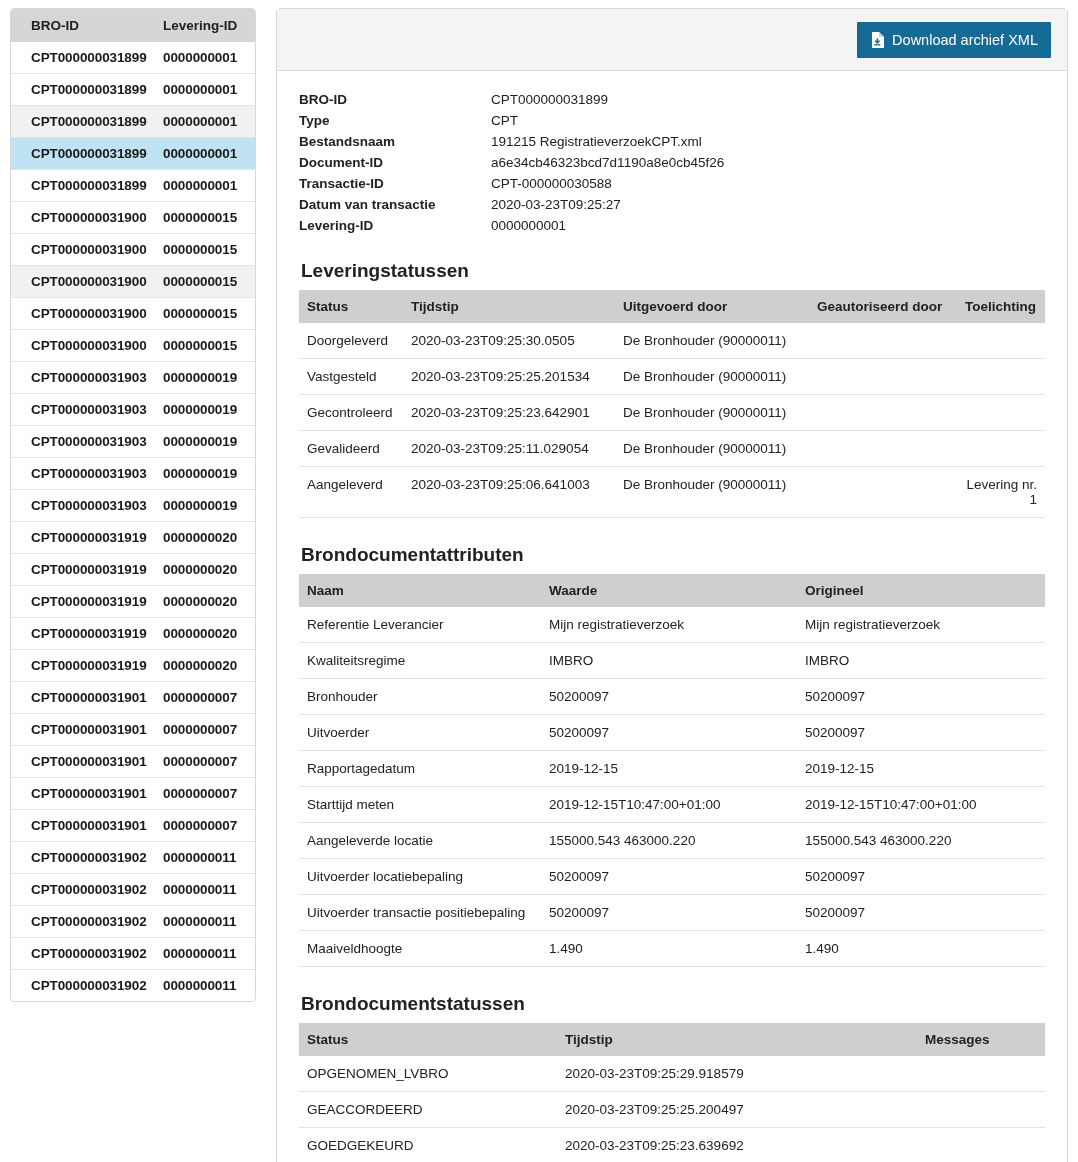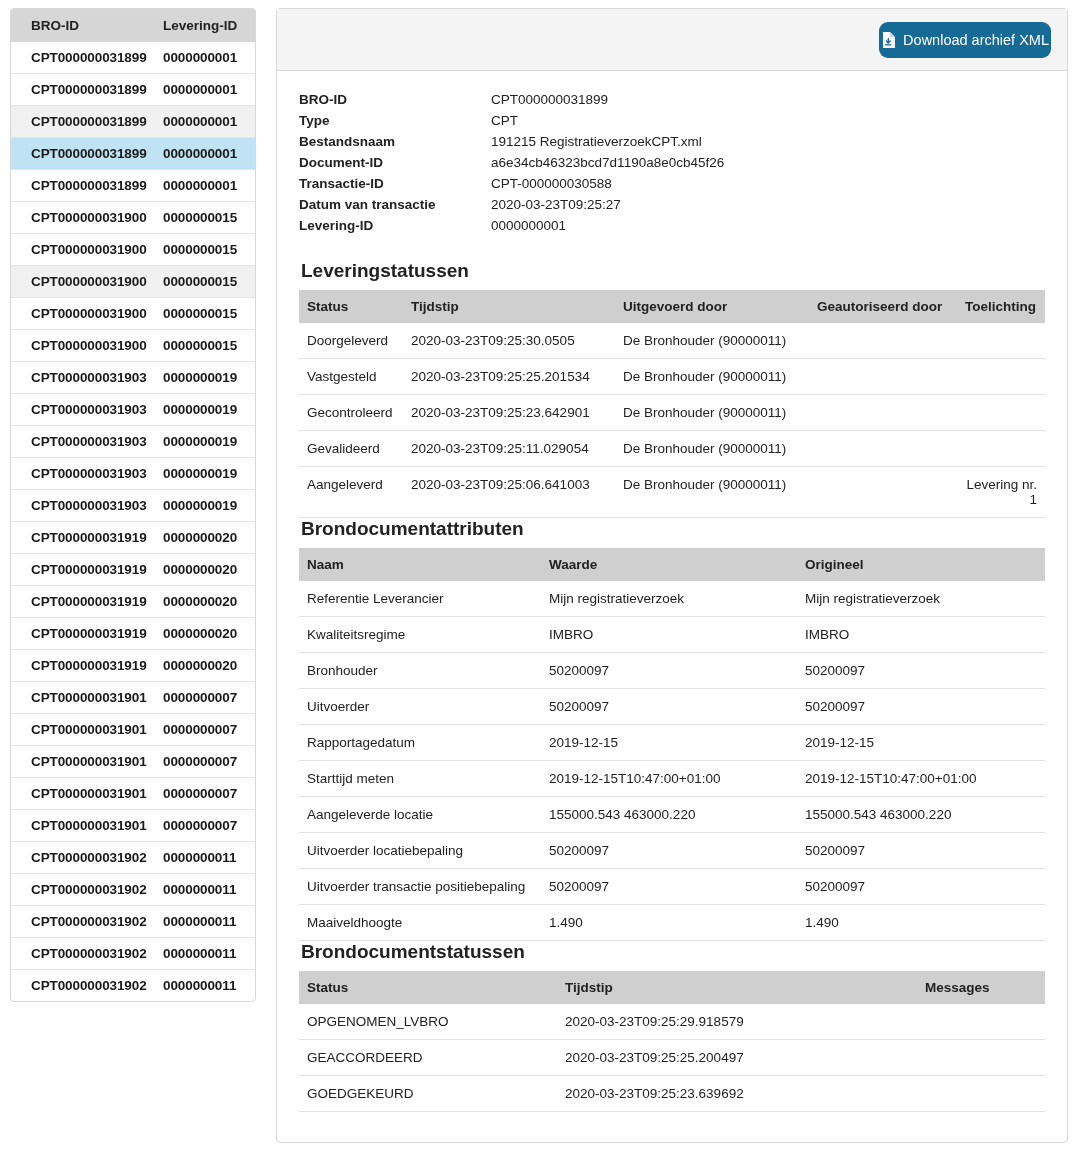--- a/index.html
+++ b/index.html
@@ -78,23 +78,23 @@
     height: 62px;
     display: flex;
     align-items: center;
     justify-content: flex-end;
     padding: 0 16px;
   }
   .btn-download {
     background: #156a96;
     color: #ffffff;
     border: none;
-    border-radius: 9px;
+    border-radius: 1px;
     font-size: 14.5px;
-    padding: 10px 2px;
+    padding: 10px 13px;
     display: inline-flex;
     align-items: center;
     gap: 8px;
     cursor: pointer;
     font-family: "Liberation Sans", sans-serif;
   }
   .btn-download .dl-icon {
     display: inline-block;
     width: 14px; height: 16px;
     position: relative;
@@ -110,20 +110,21 @@
   .section-title {
     font-size: 19px;
     font-weight: bold;
     color: #222;
     margin: 0 0 8px 2px;
   }
   table.grid {
     width: 100%;
     border-collapse: collapse;
     font-size: 13.5px;
+    margin-bottom: 26px;
   }
   table.grid thead th {
     background: #cfcfcf;
     text-align: left;
     font-weight: bold;
     padding: 9px 8px;
     color: #222;
     border: none;
   }
   table.grid tbody td {

